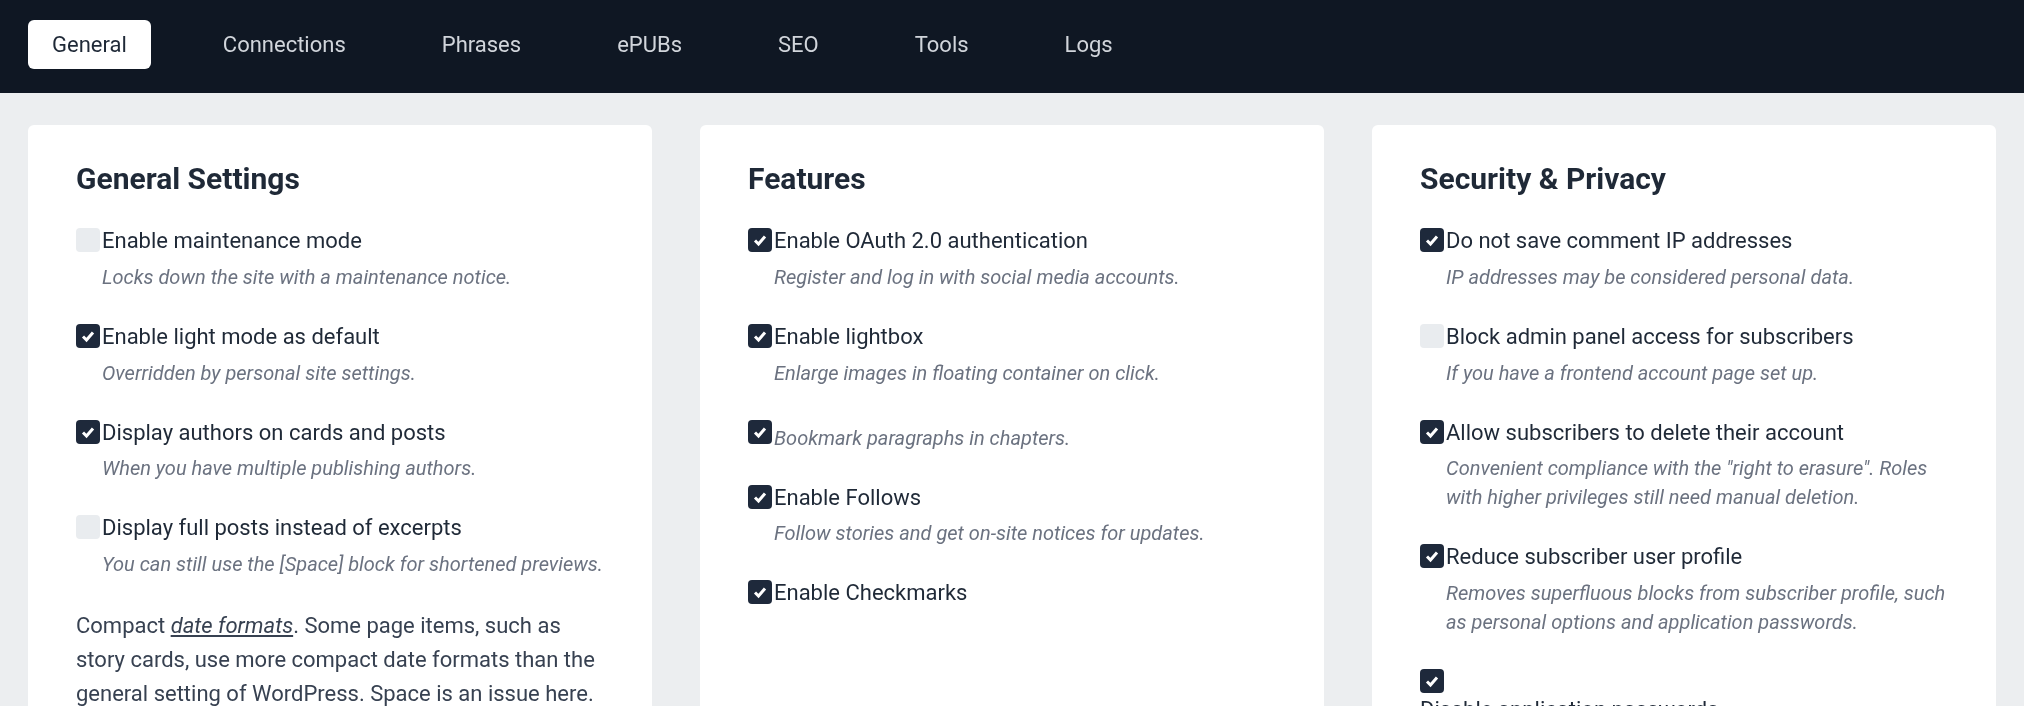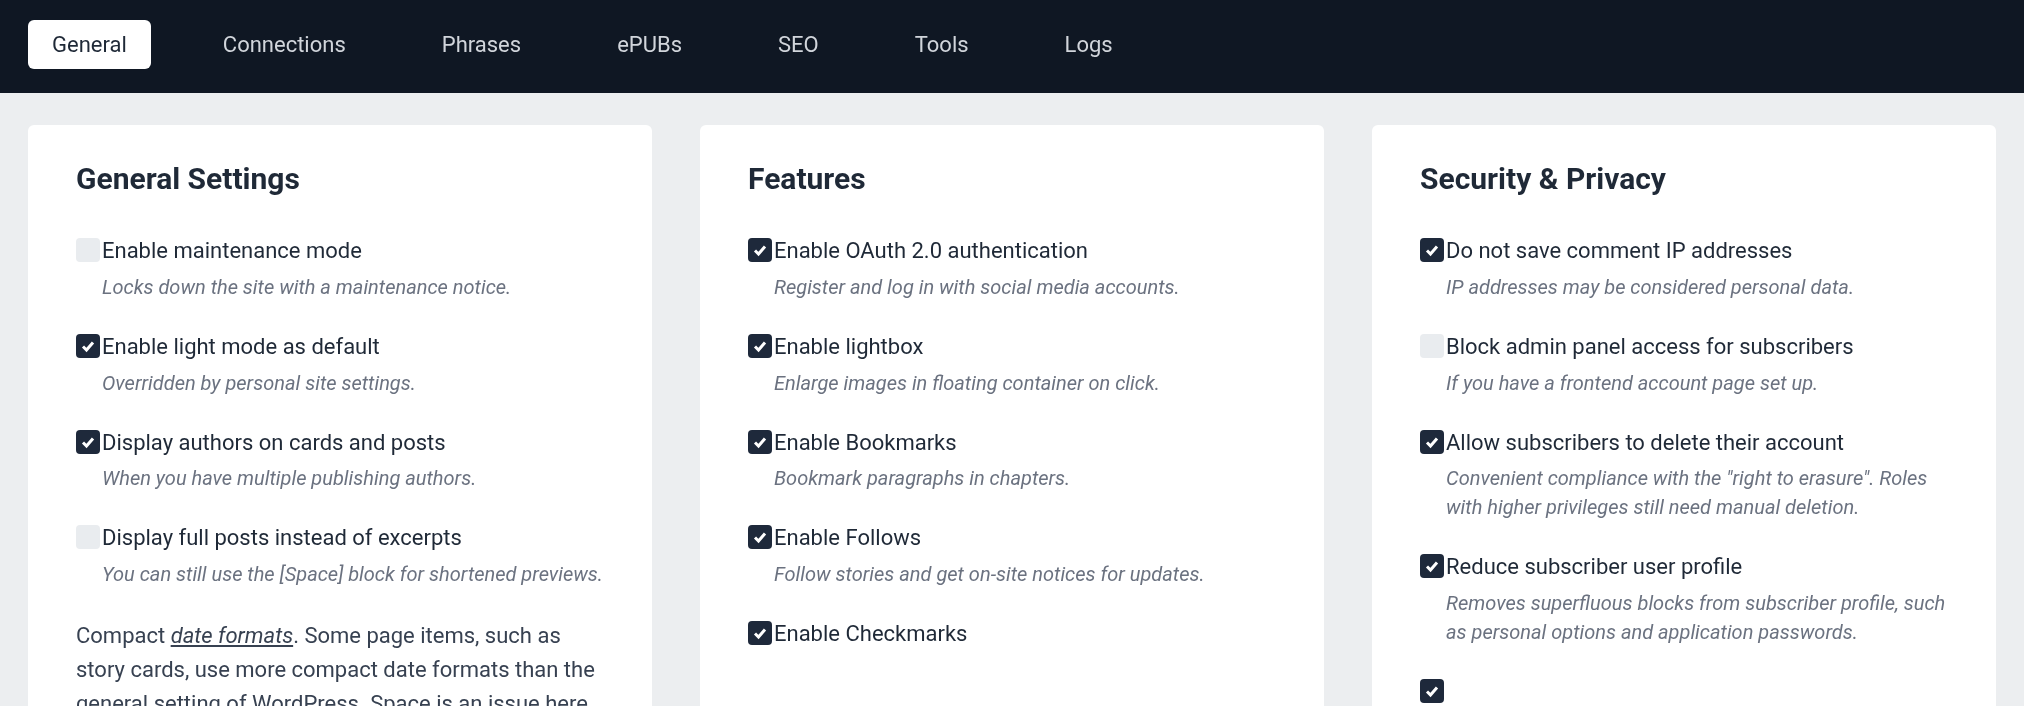--- a/index.html
+++ b/index.html
@@ -37,21 +37,21 @@
     background: #ffffff;
     border-radius: 6px;
     padding: 36px 48px 36px 48px;
     flex: 1;
     min-width: 0;
   }
   .card h2 {
     font-size: 30px;
     font-weight: 700;
     color: #1f2937;
-    margin-bottom: 40px;
+    margin-bottom: 30px;
   }
   .setting {
     display: flex;
     align-items: flex-start;
     gap: 2px;
     margin-bottom: 30px;
   }
   .checkbox {
     width: 24px;
     height: 24px;
@@ -193,21 +193,20 @@
       </div>
     </div>
 
     <div class="setting">
       <div class="checkbox checked">
           <svg viewBox="0 0 16 16">
             <polyline points="3,8.5 6.5,12 13,4.5"></polyline>
           </svg>
         </div>
       <div class="setting-text">
-        <div class="setting-label">Enable Bookmarks</div>
         <div class="setting-desc">Bookmark paragraphs in chapters.</div>
       </div>
     </div>
 
     <div class="setting">
       <div class="checkbox checked">
           <svg viewBox="0 0 16 16">
             <polyline points="3,8.5 6.5,12 13,4.5"></polyline>
           </svg>
         </div>

